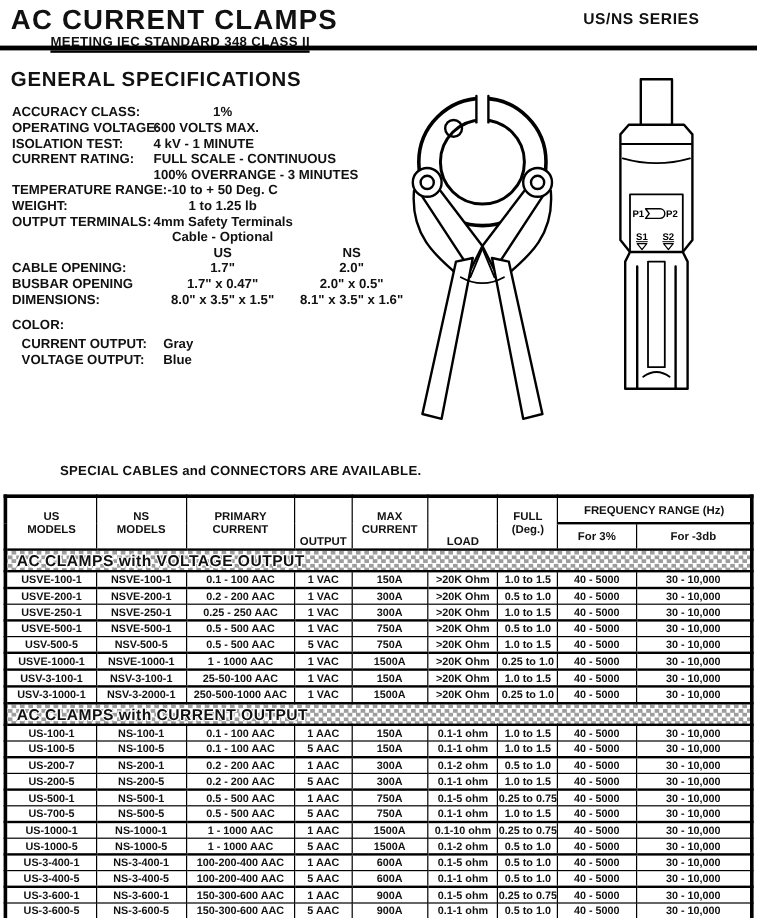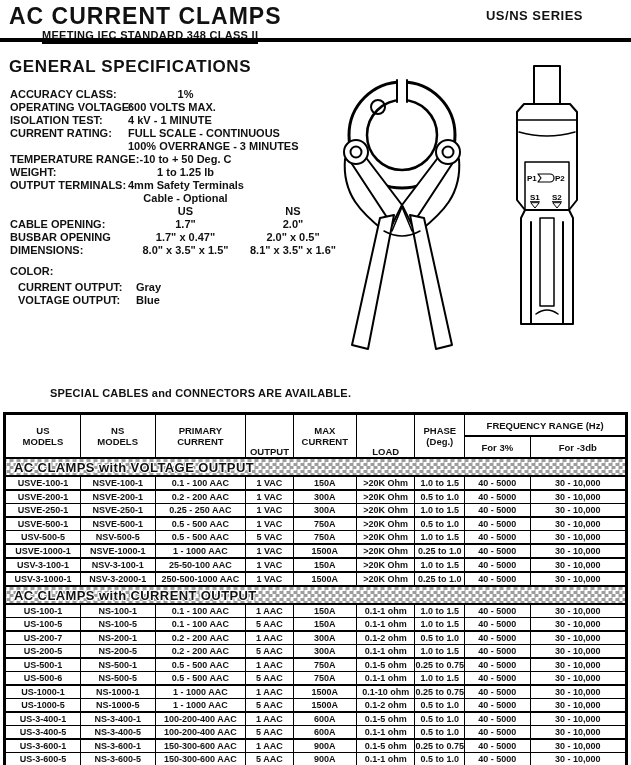--- a/index.html
+++ b/index.html
@@ -221,21 +221,21 @@
               <div class="l2only">OUTPUT</div>
             </th>
             <th class="two" rowspan="2">
               <div>MAX</div>
               <div>CURRENT</div>
             </th>
             <th class="two" rowspan="2">
               <div class="l2only">LOAD</div>
             </th>
             <th class="two" rowspan="2">
-              <div>PHASE</div>
+              <div>FULL</div>
               <div>(Deg.)</div>
             </th>
             <th colspan="2">FREQUENCY RANGE (Hz)</th>
           </tr>
           <tr>
             <th>For 3%</th>
             <th>For -3db</th>
           </tr>
         </thead>
         <tbody>
@@ -382,21 +382,21 @@
             <td>NS-500-1</td>
             <td>0.5 - 500 AAC</td>
             <td>1 AAC</td>
             <td>750A</td>
             <td>0.1-5 ohm</td>
             <td>0.25 to 0.75</td>
             <td>40 - 5000</td>
             <td>30 - 10,000</td>
           </tr>
           <tr>
-            <td>US-500-6</td>
+            <td>US-700-5</td>
             <td>NS-500-5</td>
             <td>0.5 - 500 AAC</td>
             <td>5 AAC</td>
             <td>750A</td>
             <td>0.1-1 ohm</td>
             <td>1.0 to 1.5</td>
             <td>40 - 5000</td>
             <td>30 - 10,000</td>
           </tr>
           <tr class="gstart">

